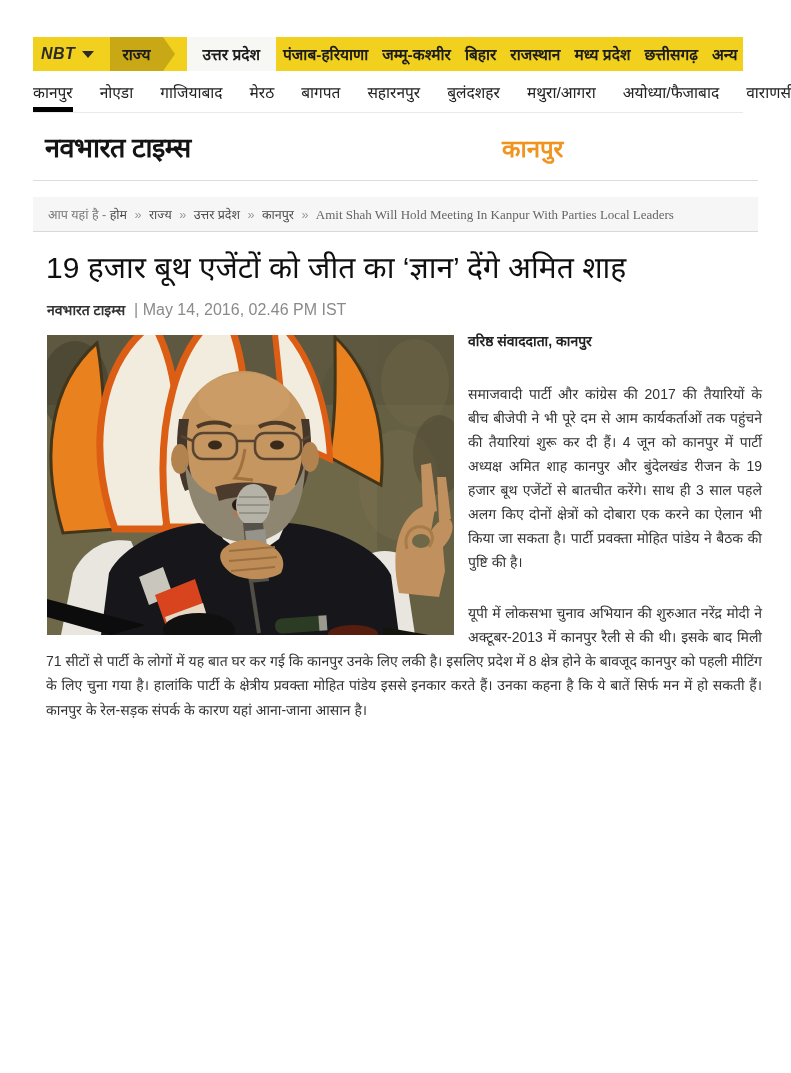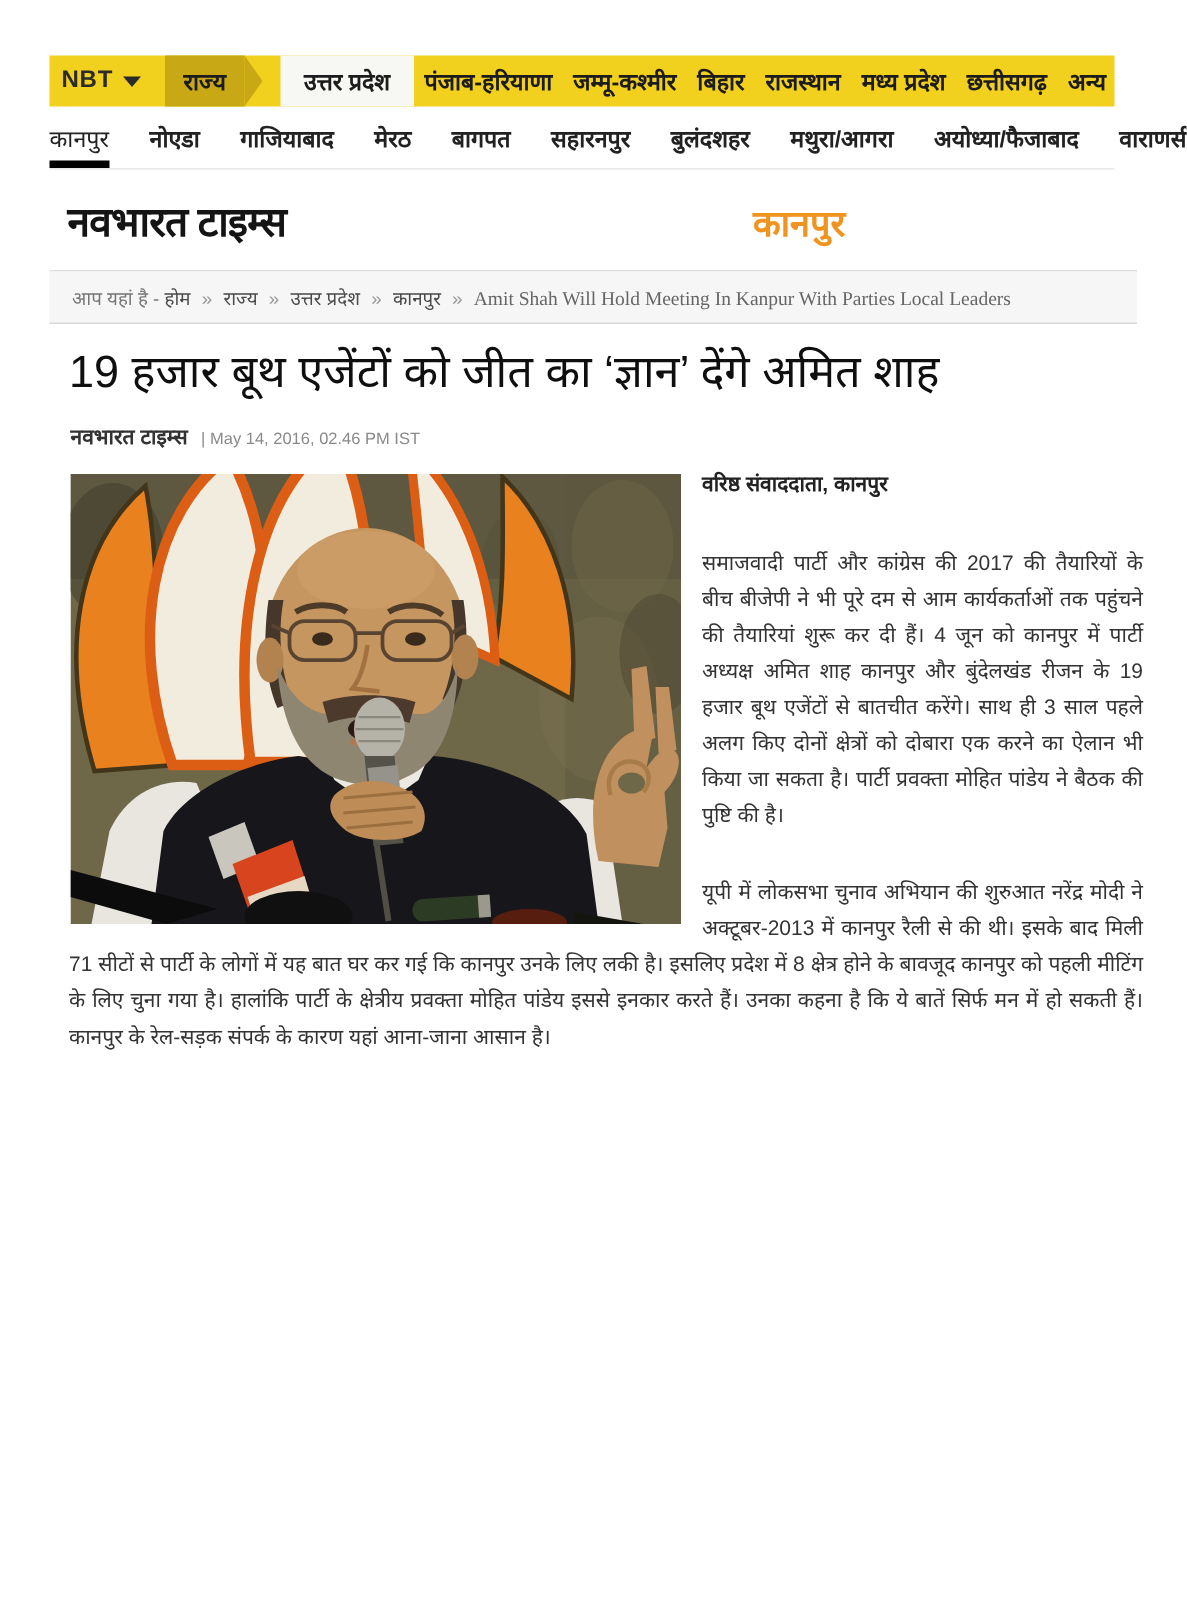--- a/index.html
+++ b/index.html
@@ -15,21 +15,21 @@
   .topnav {
     margin: 37px 48px 0 33px;
     width: 710px; height: 34px;
     background: #F2D01E;
     display: flex; align-items: stretch;
     font-size: 15.5px; font-weight: bold; color: #1c1c1c;
   }
   .nbt {
     display: flex; align-items: center; gap: 7px;
     padding: 0 16px 0 8px; cursor: pointer; color: #2b2b2b;
-    font-size: 16px; letter-spacing: .5px;
+    font-size: 16px; letter-spacing: .5px; font-style: italic;
   }
   .caret {
     width: 0; height: 0; display: inline-block;
     border-left: 6px solid transparent; border-right: 6px solid transparent;
     border-top: 7px solid #2b2b2b;
   }
   .state-tab {
     position: relative; background: #C9A816;
     display: flex; align-items: center; padding: 0 12px;
     margin-right: 24px; cursor: pointer;
@@ -46,56 +46,56 @@
   .tab.active { background: #F7F7F4; padding: 0 16px; }
 
   
   .citynav {
     margin: 0 48px 0 33px; width: 710px;
     display: flex; gap: 27px;
     padding-top: 10px;
     border-bottom: 1px solid #e9e9e9;
     font-size: 15.5px; color: #222;
   }
-  .city { padding-bottom: 9px; cursor: pointer; text-decoration: none; color: #222; white-space: nowrap; font-weight: bold; }
+  .city { padding-bottom: 9px; cursor: pointer; text-decoration: none; color: #222; white-space: nowrap; }
   .city.active { border-bottom: 5px solid #000; padding-bottom: 4px; font-weight: normal; }
 
   
   .masthead-row { position: relative; margin: 15px 33px 0; height: 44px; }
   .masthead {
     position: absolute; left: 12px; top: 0;
     font-size: 27px; font-weight: bold; color: #141414; letter-spacing: -0.5px;
     cursor: pointer;
   }
   .citylogo {
     position: absolute; left: 469px; top: 3px;
     font-size: 24px; font-weight: bold; color: #F0941F; cursor: pointer;
   }
   .rule { margin: 8px 33px 0; border-top: 1px solid #ddd; }
 
   
   .breadcrumb {
-    margin: 0 33px; background: #f6f6f6;
+    margin: 16px 33px; background: #f6f6f6;
     border-bottom: 1px solid #d9d9d9;
     padding: 9px 15px 8px;
     font-size: 12.5px; color: #777; white-space: nowrap; overflow: hidden;
   }
   .breadcrumb a { color: #4a4a4a; text-decoration: none; cursor: pointer; }
   .bc-sep { color: #999; margin: 0 4px; }
   .bc-current { font-family: "Liberation Serif", serif; color: #666; font-size: 13px; }
 
   
   .article { margin: 13px 29px 0 46px; width: 716px; }
   .headline {
     font-size: 30px; font-weight: 500; color: #0f0f0f; line-height: 1.35;
     margin-top: 12px;
   }
   .byline-row { margin: 11px 0 0 1px; font-size: 14px; }
   .src { font-weight: bold; color: #333; }
-  .time { color: #8a8a8a; font-size: 11px; margin-left: 5px; }
+  .time { color: #8a8a8a; font-size: 16px; margin-left: 5px; }
 
   .body {
     margin-top: 10px;
     font-size: 14px; line-height: 1.72; color: #333;
     text-align: justify;
   }
   figure.photo {
     float: left; width: 407px; height: 300px;
     margin: 6px 14px 12px 1px;
   }

